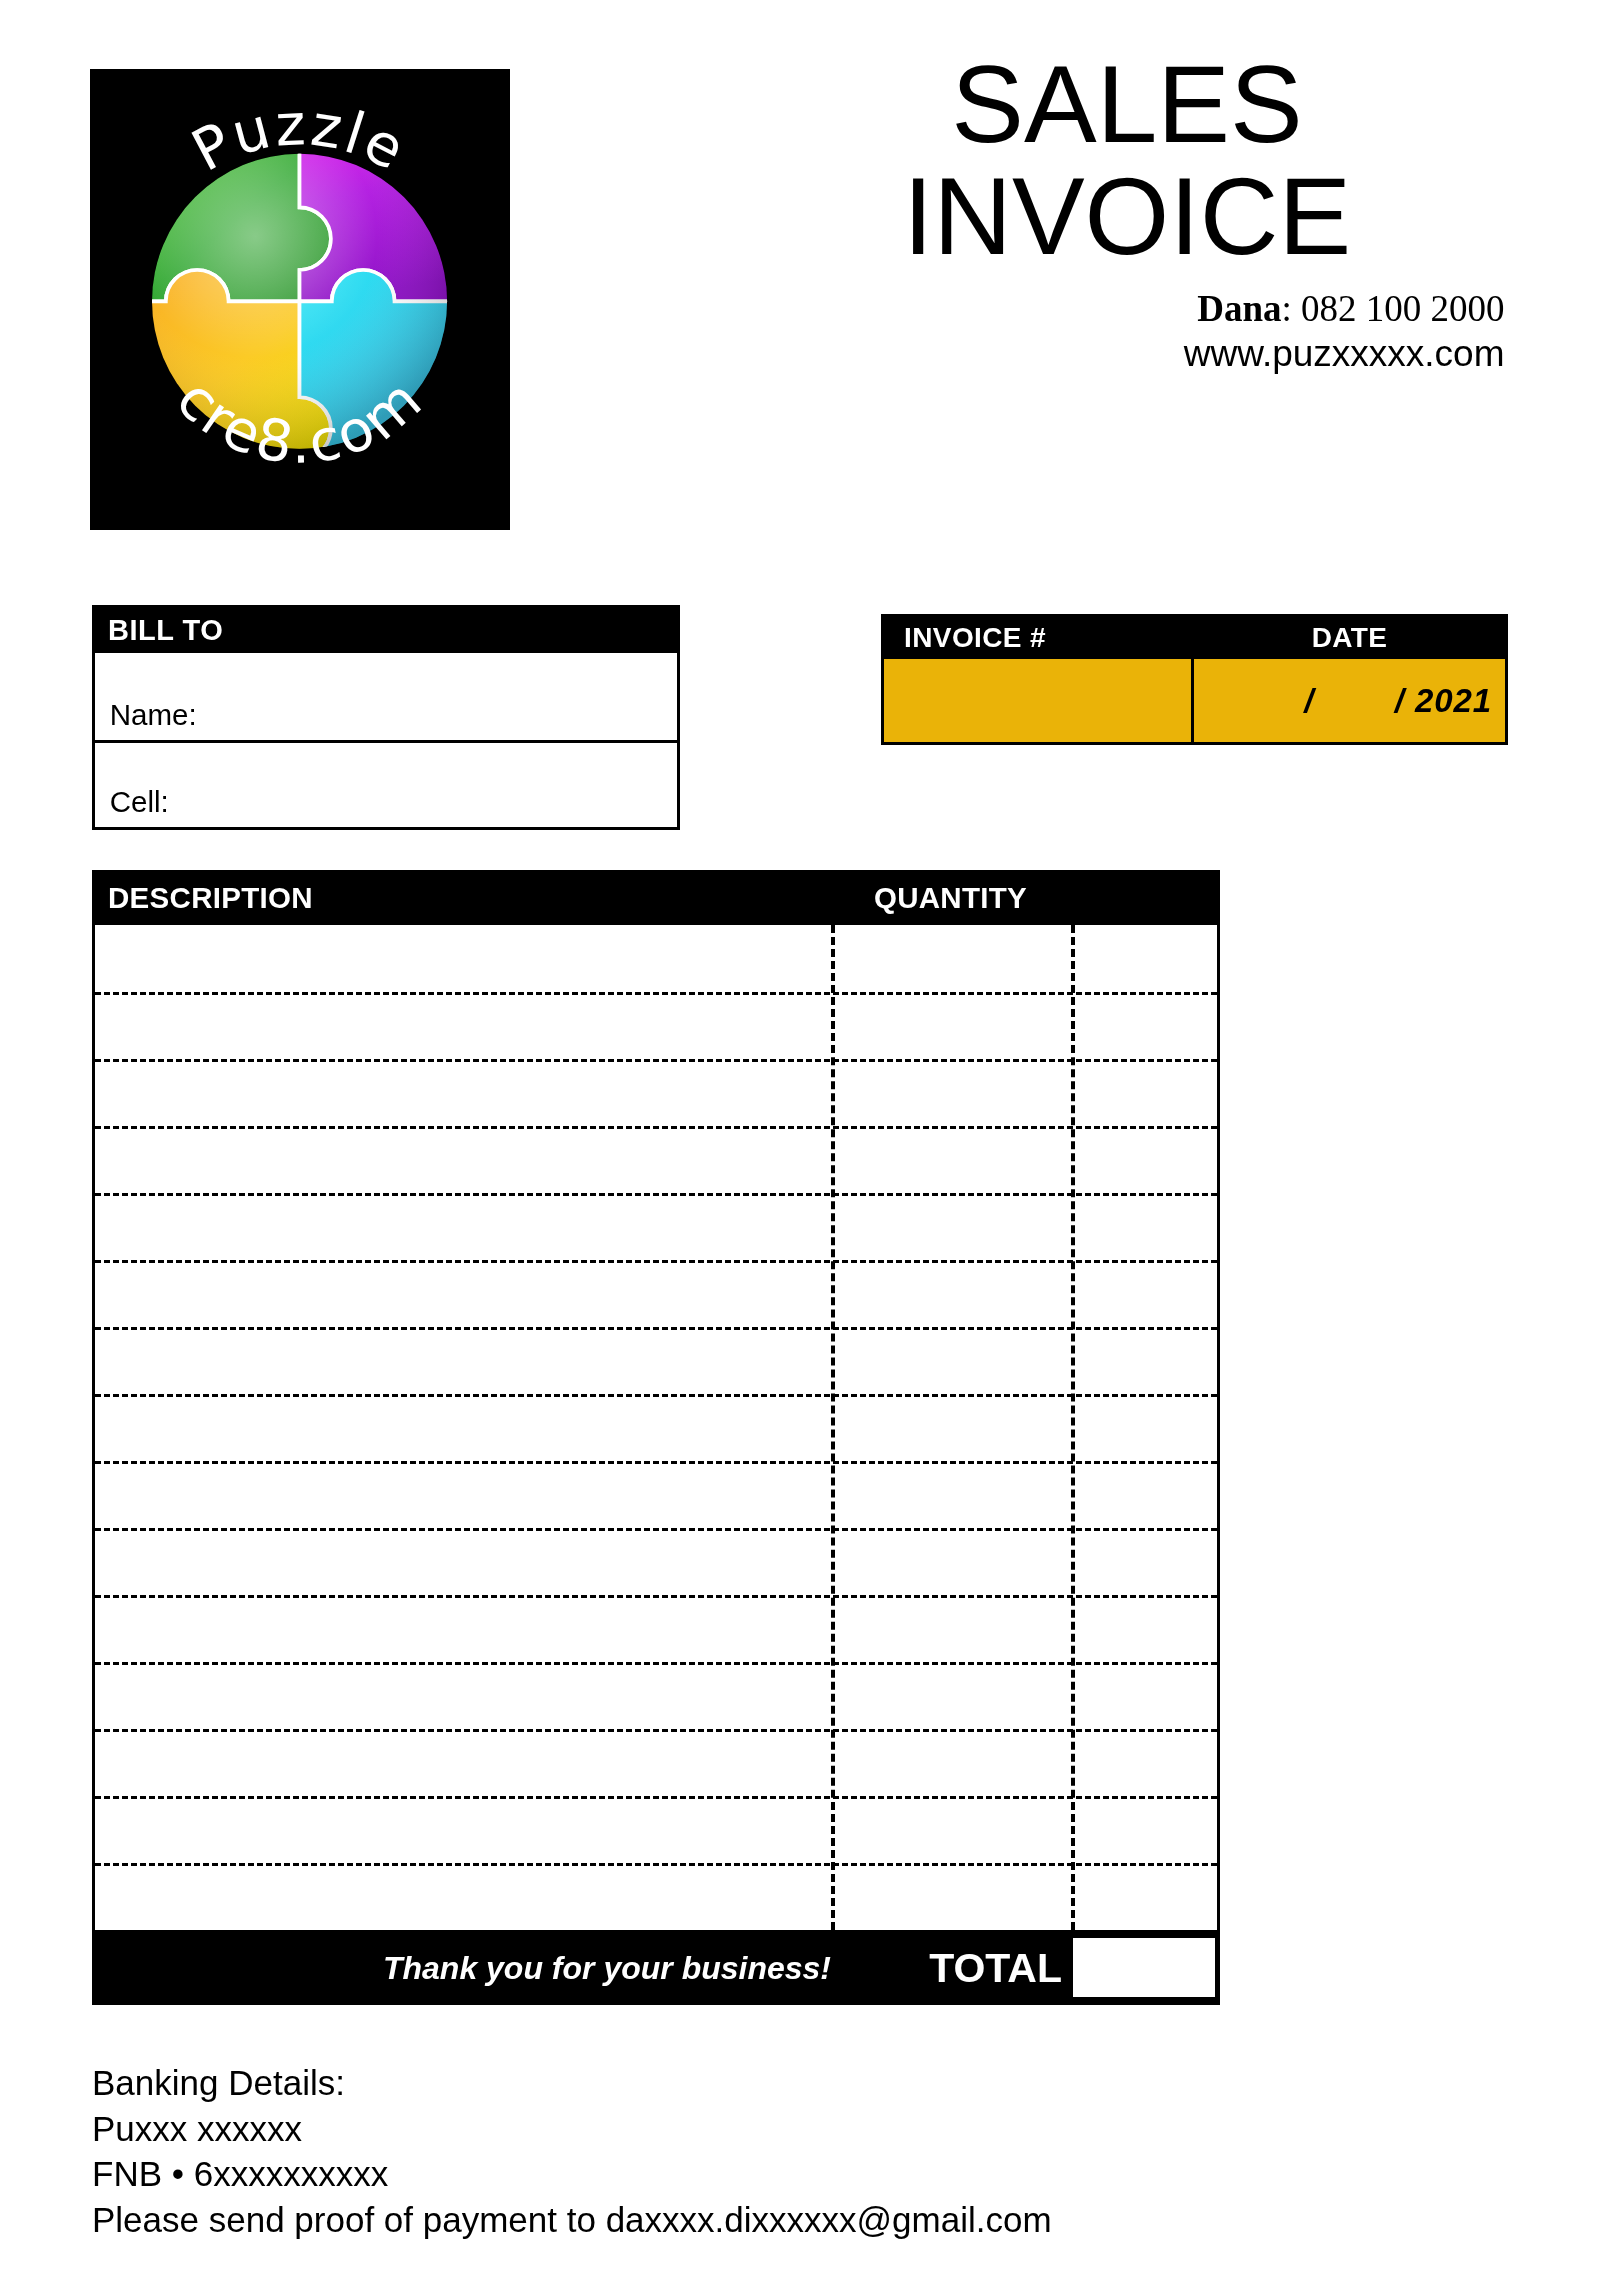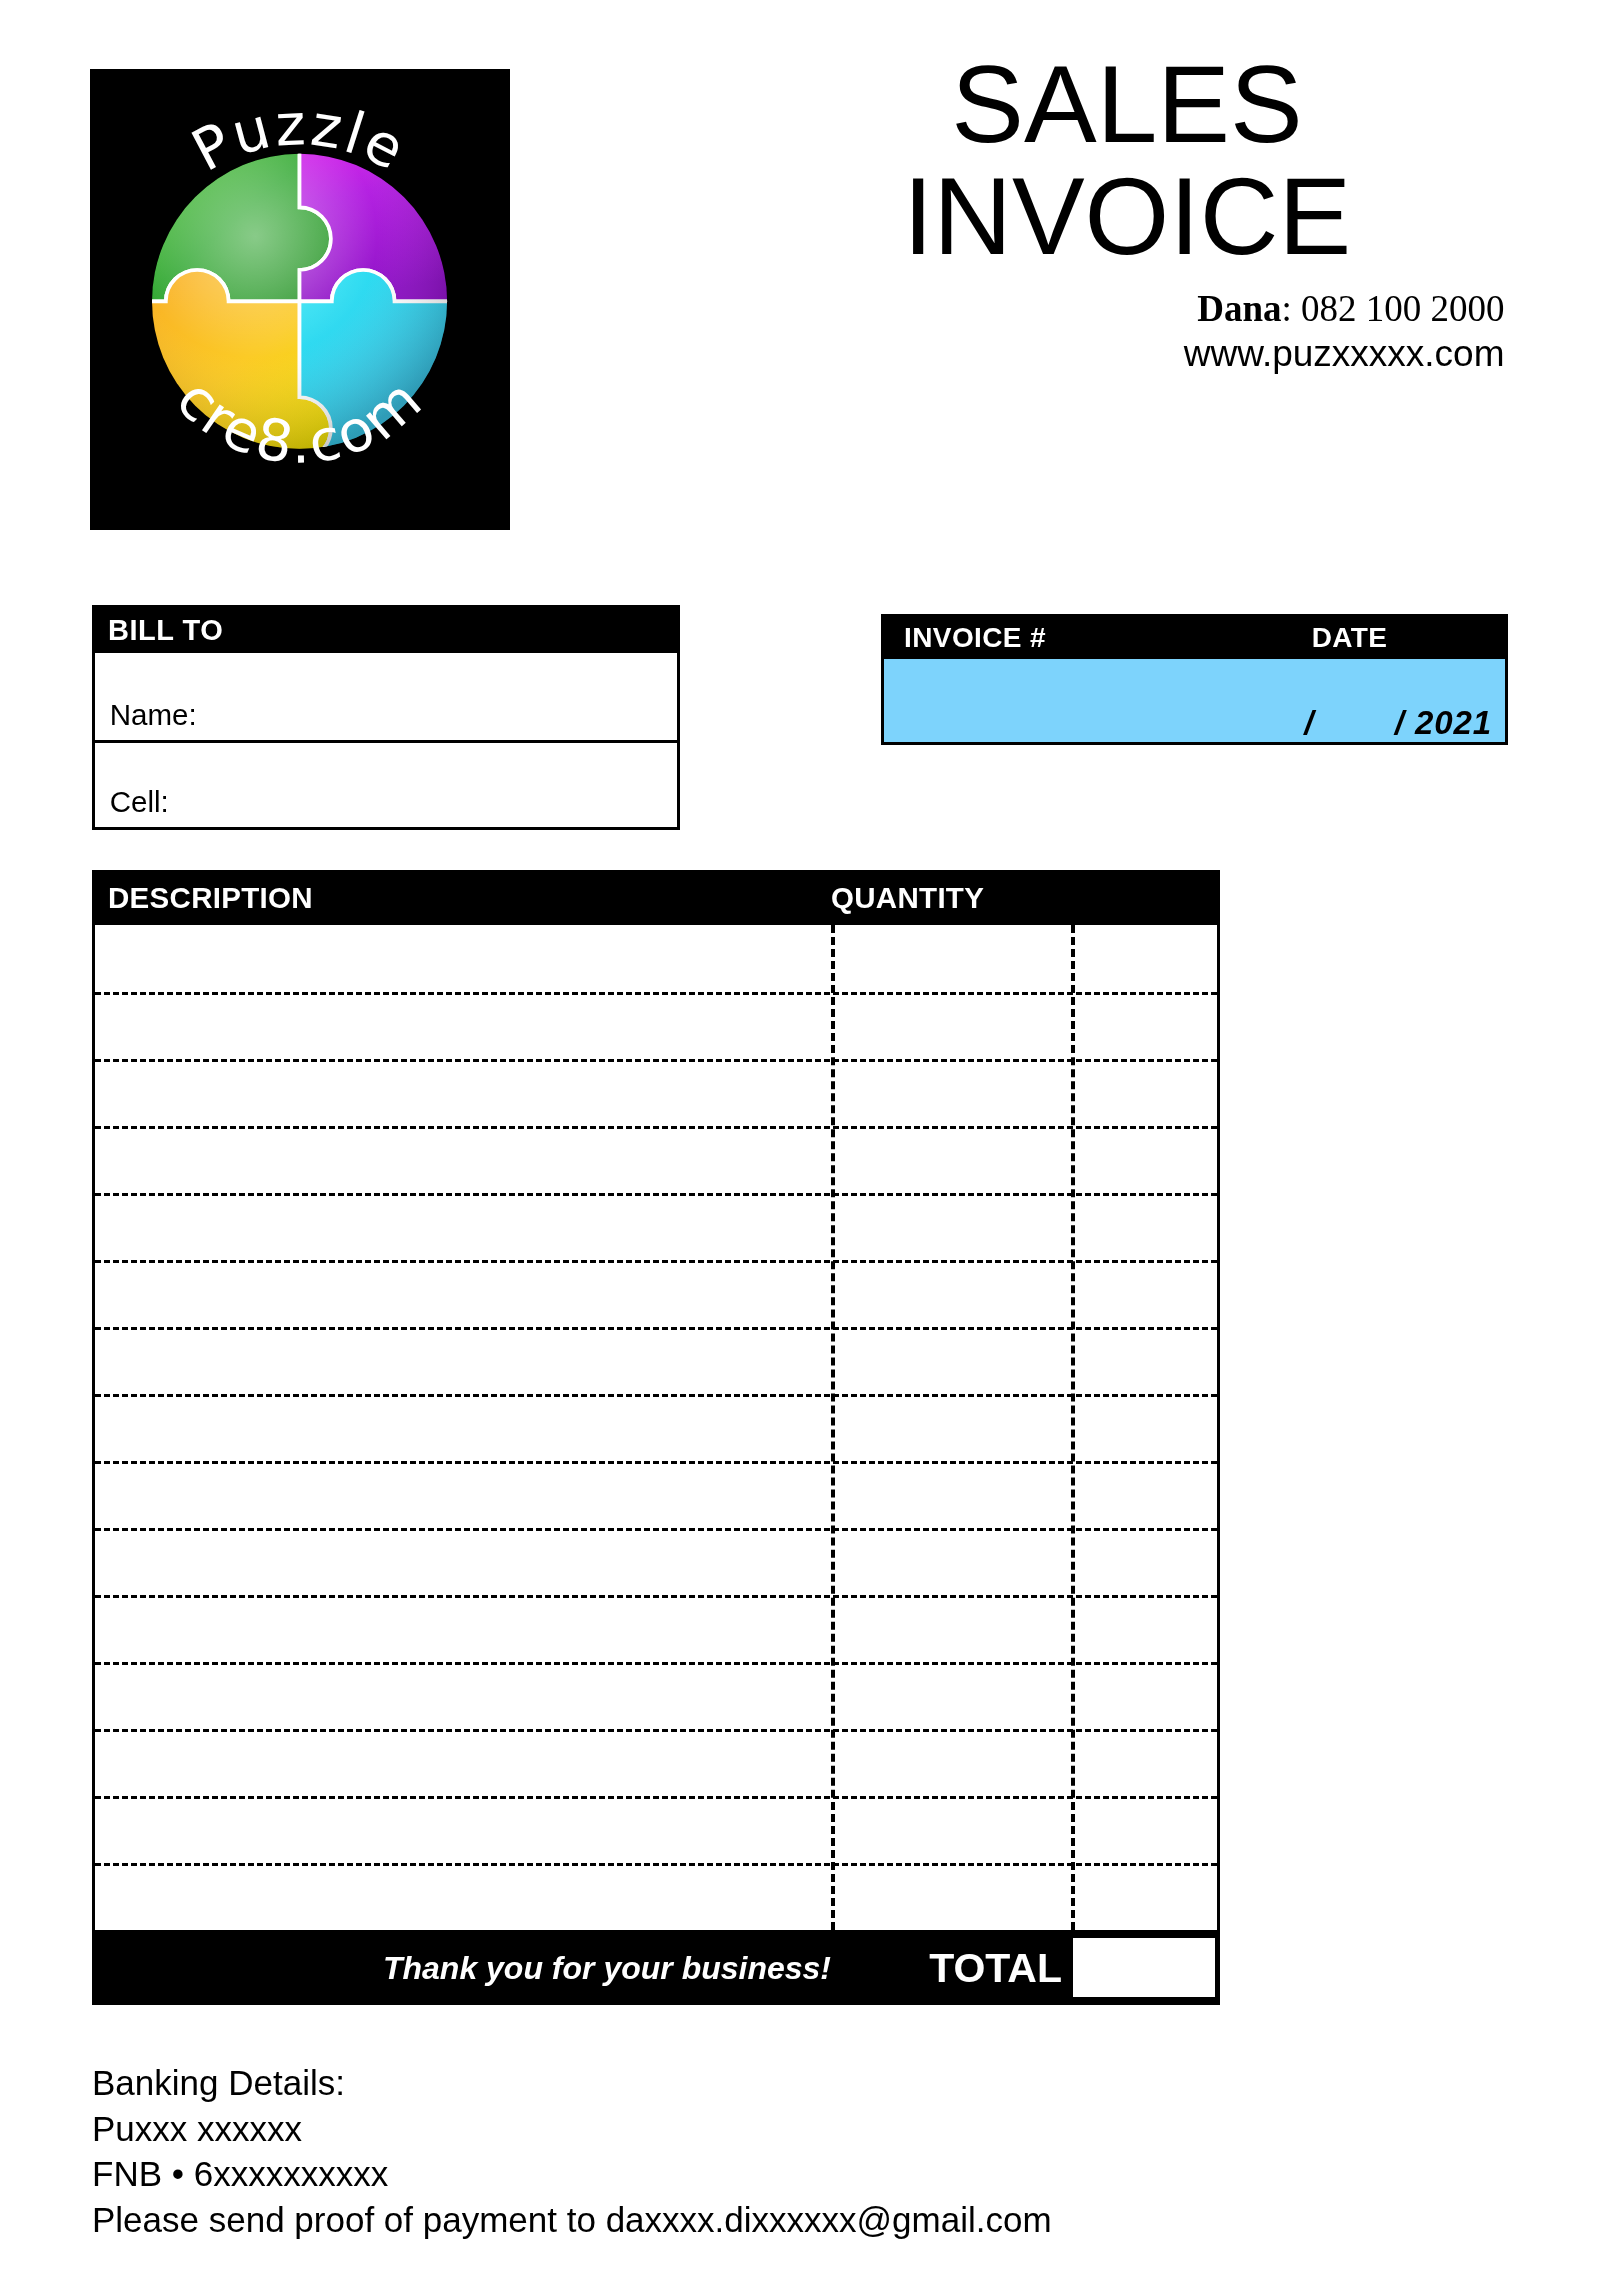--- a/index.html
+++ b/index.html
@@ -142,22 +142,21 @@
     box-sizing: border-box;
     text-align: left;
   }
   .meta-head .h-date {
     flex: 1;
     text-align: center;
   }
   .meta-body {
     display: flex;
     height: 83px;
-    background: #7dd3fc;
-    align-items: flex-end;
+    background: #eab308;
   }
   .meta-body .c-inv {
     width: 310px;
     box-sizing: border-box;
     border-right: 3.7px solid #000000;
   }
   .meta-body .c-date {
     flex: 1;
     display: flex;
     align-items: center;
@@ -191,21 +190,21 @@
   .thead .th {
     position: absolute;
     top: 50%;
     transform: translateY(-50%);
     font-size: 29.5px;
     font-weight: bold;
     letter-spacing: 0.3px;
     line-height: 1;
   }
   .thead .th-desc { left: 13px; }
-  .thead .th-qty  { left: 736px; width: 239px; text-align: left; }
+  .thead .th-qty  { left: 736px; width: 239px; text-align: center; }
   .thead .th-amt  { left: 976px; width: 433px; text-align: center; }
 
   .tbody {
     position: relative;
   }
   .trow {
     height: 67px;
     box-sizing: border-box;
     background: #ffffff;
   }

